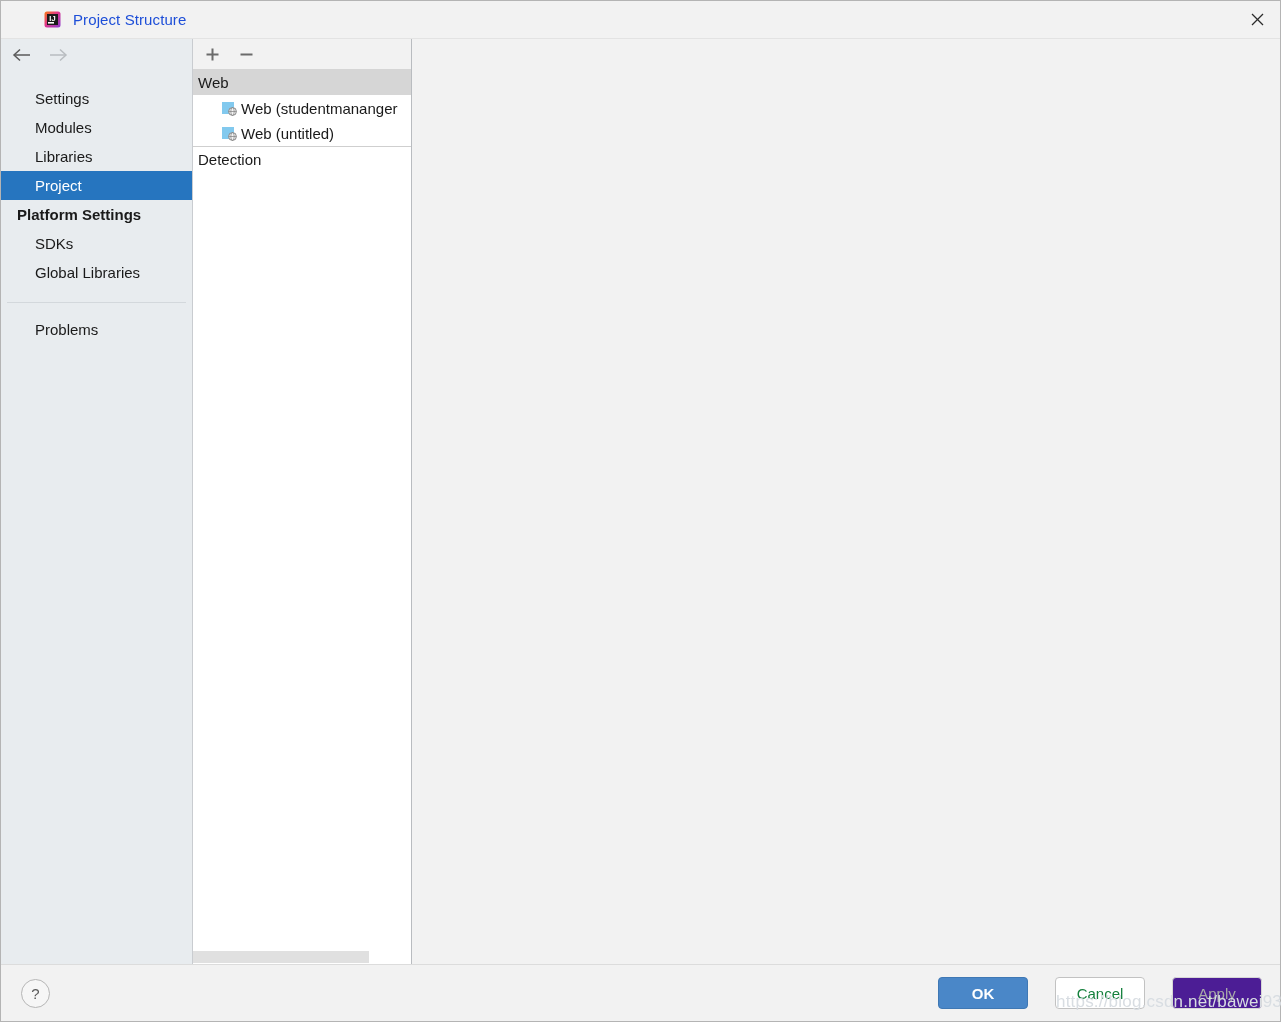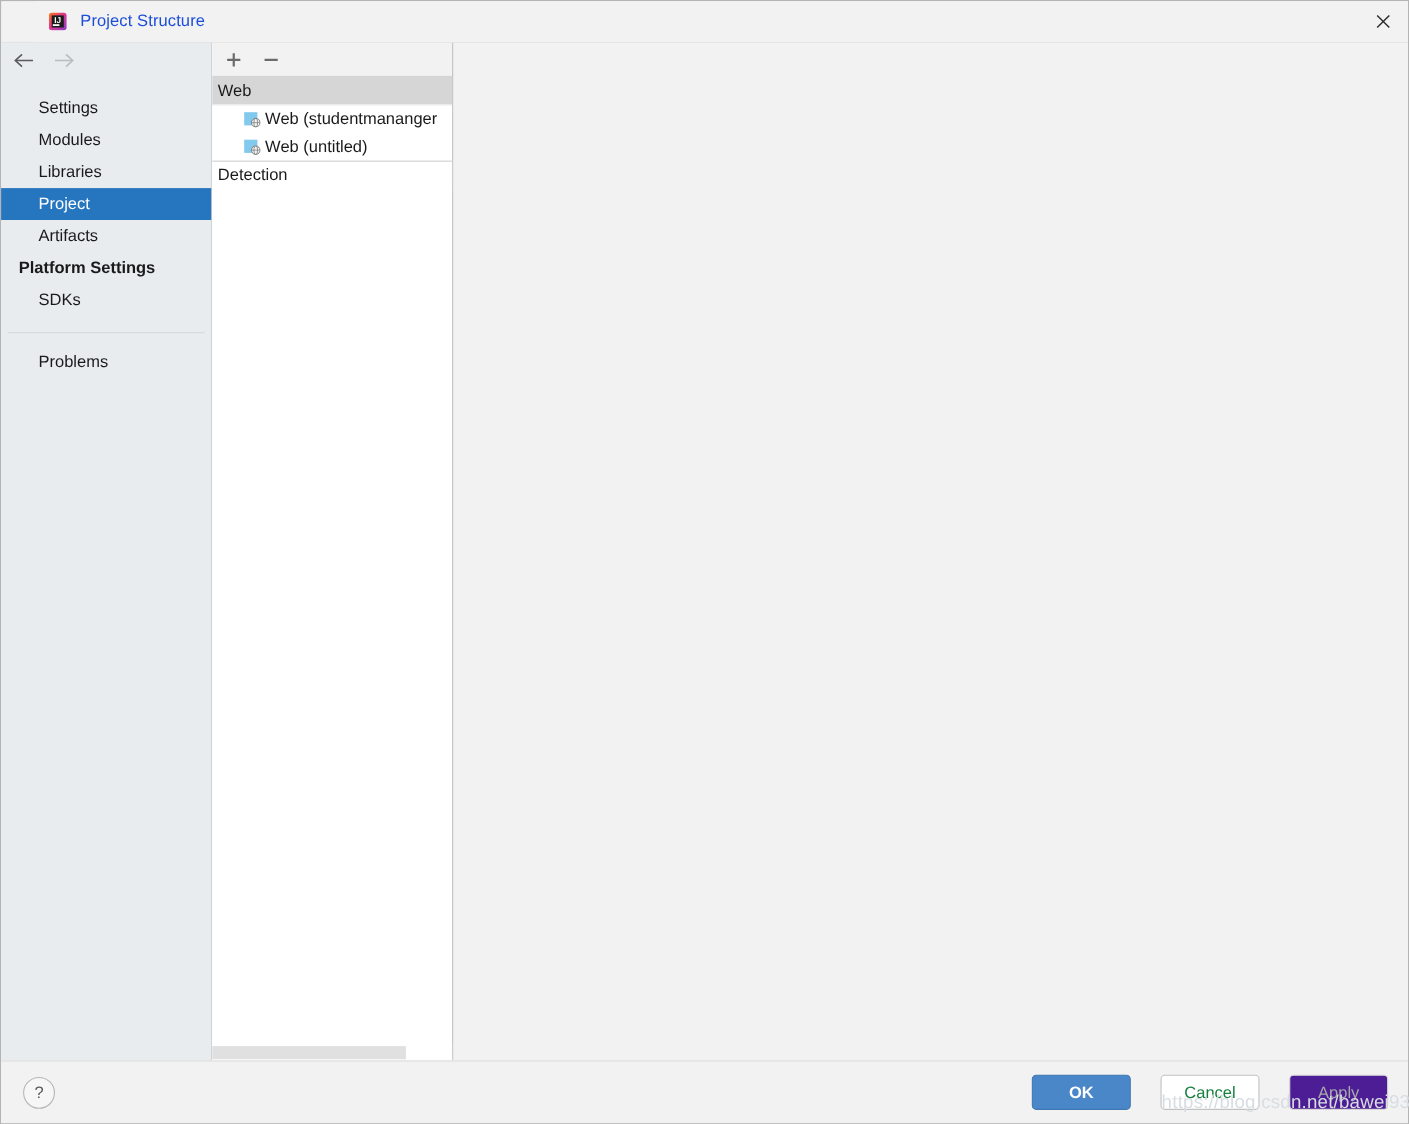--- a/index.html
+++ b/index.html
@@ -334,24 +334,24 @@
           </svg>
         </div>
       </div>
 
       <div class="sb-spacer"></div>
 
       <div class="sb-item">Settings</div>
       <div class="sb-item">Modules</div>
       <div class="sb-item">Libraries</div>
       <div class="sb-item selected">Project</div>
-      <div class="sb-item">Artifacts</div>
 
       <div class="sb-group">Platform Settings</div>
       <div class="sb-item">SDKs</div>
+      <div class="sb-item">Global Libraries</div>
 
       <div class="sb-sep"></div>
       <div style="height:12px"></div>
 
       <div class="sb-item">Problems</div>
     </div>
 
     <div class="treepanel">
 
       <div class="tree-toolbar">

